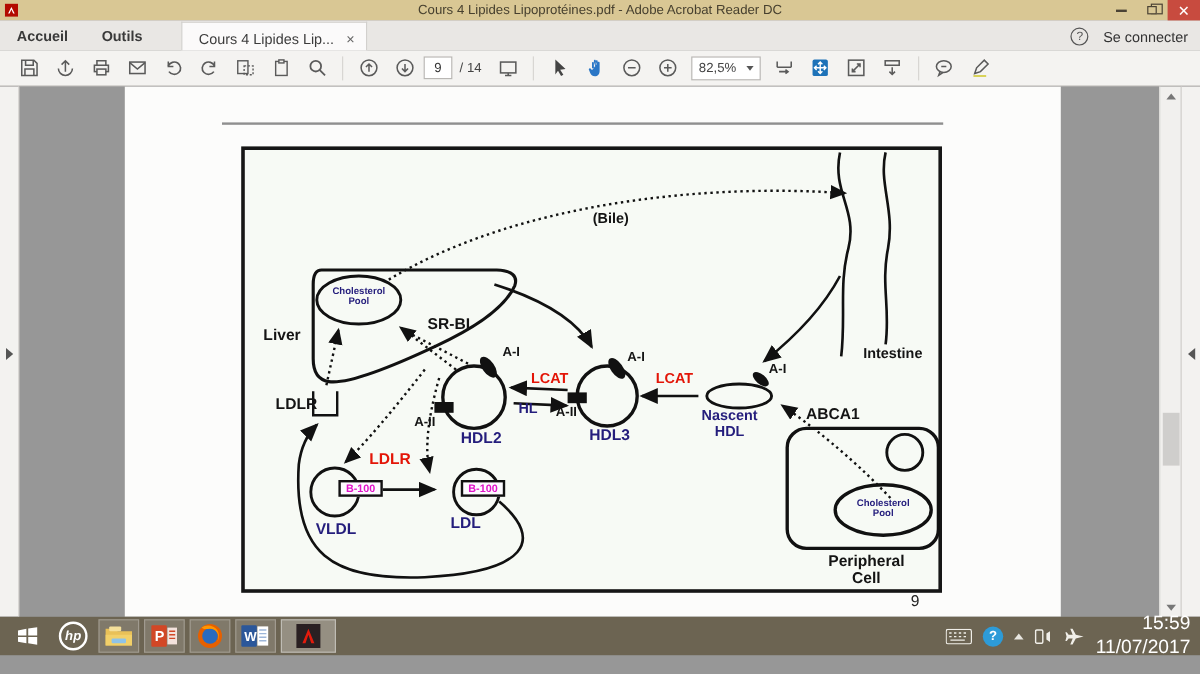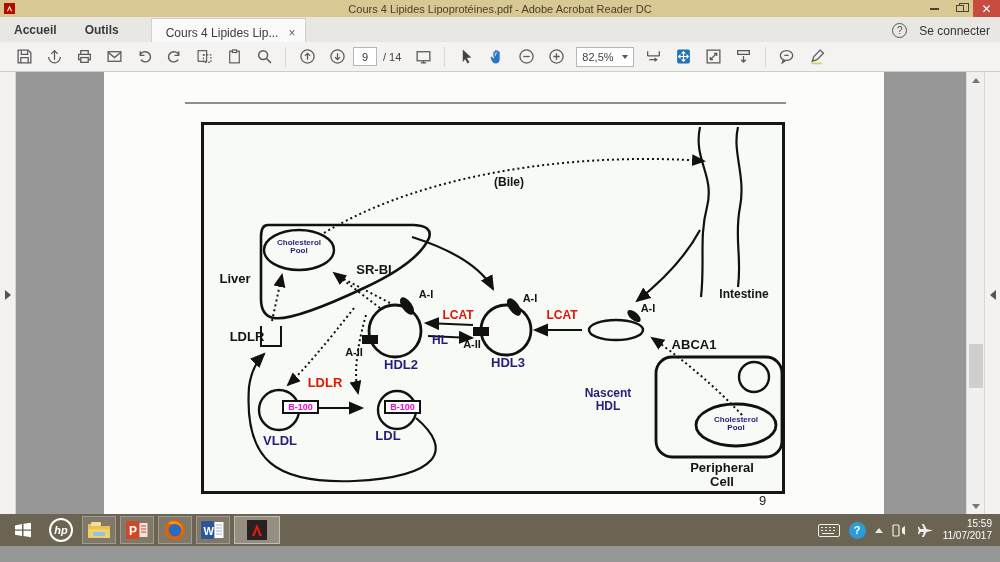--- a/index.html
+++ b/index.html
@@ -71,21 +71,21 @@
   
   .taskbar { height:32px; background:#6c6452; display:flex; align-items:center; padding-left:6px; gap:4px; position:relative; }
   .tb { height:28px; min-width:34px; display:flex; align-items:center; justify-content:center; }
   .tb.open { background:rgba(255,255,255,.14); border:1px solid rgba(255,255,255,.25); }
   .tb.active { background:rgba(255,255,255,.28); border:1px solid rgba(255,255,255,.4); min-width:46px; }
   .hpcirc { width:24px; height:24px; border:2px solid #fff; border-radius:50%; color:#fff; font-style:italic; font-weight:bold; font-size:11px; display:flex; align-items:center; justify-content:center; }
   .tray { margin-left:auto; display:flex; align-items:center; gap:9px; padding-right:8px; color:#f0eee8; }
   .tray svg { display:block; }
   .qcirc { width:17px; height:17px; background:#2d9bd8; border-radius:50%; color:#fff; font-size:11px; font-weight:bold; display:flex; align-items:center; justify-content:center; }
   .caret-up { width:0; height:0; border-left:4px solid transparent; border-right:4px solid transparent; border-bottom:5px solid #e8e6e0; }
-  .clock { font-size:10px; line-height:1.25; color:#fff; text-align:right; }
+  .clock { font-size:16px; line-height:1.25; color:#fff; text-align:right; }
 </style>
 </head>
 <body>
 
 <div class="window">
 
   <div class="titlebar">
     <svg class="app-ico" viewBox="0 0 12 12">
         <rect x="0" y="0" width="12" height="12" fill="#b30b00"></rect>
         <path d="M3 9L6 3l3 6H7.6L6 5.4 4.4 9z" fill="#fff"></path>
@@ -326,21 +326,21 @@
         <div class="dlab f11" style="left:222px; top:163px;">A-I</div>
         <div class="dlab f11" style="left:326px; top:167px;">A-I</div>
         <div class="dlab f11" style="left:444px; top:177px;">A-I</div>
         <div class="dlab f11" style="left:150px; top:221px;">A-II</div>
         <div class="dlab f11" style="left:268px; top:213px;">A-II</div>
         <div class="dlab f12 r" style="left:254px; top:183px;">LCAT</div>
         <div class="dlab f12 r" style="left:358px; top:183px;">LCAT</div>
         <div class="dlab f12 n" style="left:236px; top:208px;">HL</div>
         <div class="dlab f13 n" style="left:197px; top:232px;">HDL2</div>
         <div class="dlab f13 n" style="left:304px; top:230px;">HDL3</div>
-        <div class="dlab f12 n wrap" style="left:404px; top:215px; width:64px;margin-top:47px;">Nascent HDL</div>
+        <div class="dlab f12 n wrap" style="left:404px; top:215px; width:64px;">Nascent HDL</div>
         <div class="dlab f13" style="left:490px; top:212px;">ABCA1</div>
         <div class="dlab f12" style="left:540px; top:162px;">Intestine</div>
         <div class="dlab f13 r" style="left:121px; top:250px;">LDLR</div>
         <div class="b100" style="left:78px; top:275px;">B-100</div>
         <div class="b100" style="left:180px; top:275px;">B-100</div>
         <div class="dlab f13 n" style="left:76px; top:308px;">VLDL</div>
         <div class="dlab f13 n" style="left:184px; top:303px;">LDL</div>
         <div class="dlab f8 n wrap" style="left:532px; top:291px; width:62px;">Cholesterol Pool</div>
         <div class="dlab f13 wrap" style="left:518px; top:336px; width:86px;">Peripheral Cell</div>
       </div>

